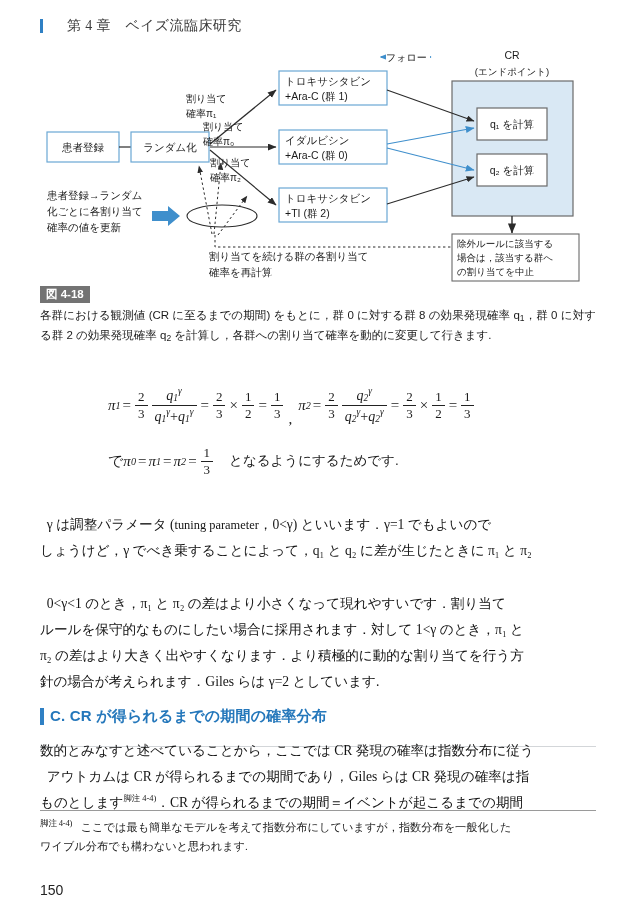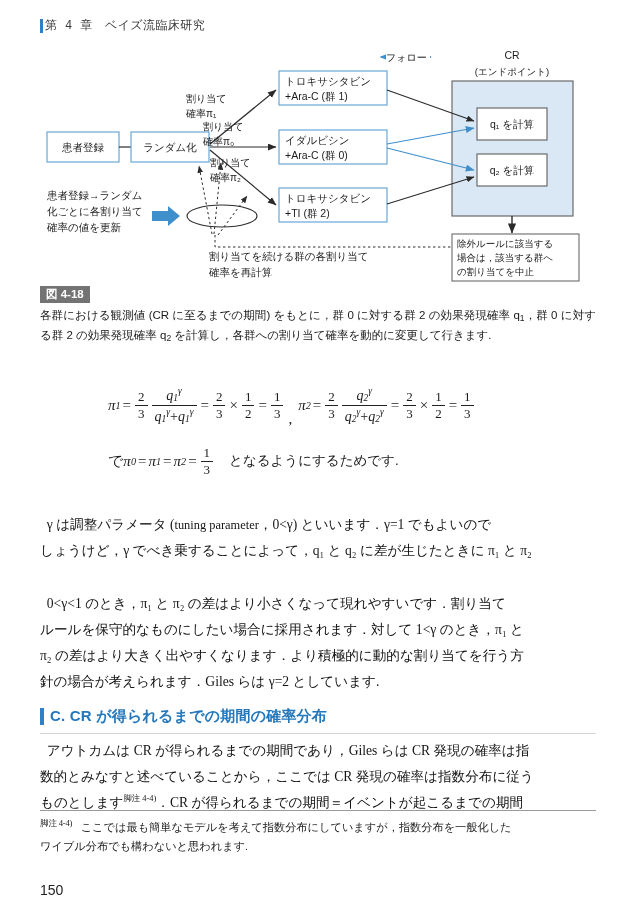--- a/index.html
+++ b/index.html
@@ -9,23 +9,23 @@
     font-family:"Liberation Serif", serif;
     color:#1a1a1a;
     position:relative;
     overflow:hidden;
   }
   .page{position:relative;width:634px;height:900px;}
 
   
   .runhead{
     position:absolute;left:40px;top:17px;
-    display:flex;align-items:center;gap:2px;
-    font-size:12px;color:#3a3a3a;
-    font-family:Liberation Mono, monospace;
+    display:flex;align-items:center;gap:24px;
+    font-size:14px;color:#3a3a3a;
+    font-family:Liberation Serif, serif;
     letter-spacing:.4px;
   }
   .runhead .bar{
     display:inline-block;width:3px;height:14px;background:#2f80c4;
   }
 
   
   .figure{position:absolute;left:0;top:44px;width:634px;height:240px;}
   .fig-txt{
     font-family:"Liberation Sans", sans-serif;
@@ -98,21 +98,21 @@
     font-size:13.6px;line-height:1.92;
     color:#131313;text-align:justify;
     text-justify:inter-character;
   }
   .lat{font-family:"Liberation Serif", serif;}
 
   
   .sec{
     position:absolute;left:40px;top:707px;width:556px;
     border-bottom:1.6px solid #d3d6d9;
-    padding-bottom:7px;
+    padding-bottom:20px;
   }
   .sec-inner{display:flex;align-items:center;gap:6px;}
   .sec .vbar{display:inline-block;width:4px;height:17px;background:#2f80c4;}
   .sec-title{
     font-family:"Liberation Sans", sans-serif;
     font-size:15px;font-weight:bold;color:#2477bb;
     letter-spacing:.2px;
   }
 
   
@@ -232,21 +232,21 @@
       <text class="fig-txt" x="209" y="213">割り当てを続ける群の各割り当て</text>
       <text class="fig-txt" x="209" y="229">確率を再計算</text>
     </svg>
   </div>
 
   <div class="cap">
     <div class="cap-line1">
       <span class="badge">図 4-18</span>
     </div>
     <div class="cap-body">
-      <span>各群における観測値 (CR に至るまでの期間) をもとに，群 0 に対する群 2 の効果発現確率 q</span><sub>1</sub><span>，</span><span>群 0 に対する群 2 の効果発現確率 q</span><sub>2</sub><span> を計算し，各群への割り当て確率を動的に変更して行き</span><span>ます.</span>
+      <span>各群における観測値 (CR に至るまでの期間) をもとに，群 0 に対する群 8 の効果発現確率 q</span><sub>1</sub><span>，</span><span>群 0 に対する群 2 の効果発現確率 q</span><sub>2</sub><span> を計算し，各群への割り当て確率を動的に変更して行き</span><span>ます.</span>
     </div>
   </div>
 
   <div class="math-block">
 
     <div class="eqrow">
 
       <span class="it">π</span>
         <span class="sb">1</span>
       <span class="op">=</span>
@@ -337,22 +337,22 @@
   </div>
 
   <div class="sec">
     <div class="sec-inner">
       <span class="vbar"></span>
       <span class="sec-title">C. CR が得られるまでの期間の確率分布</span>
     </div>
   </div>
 
   <div class="para" style="top:738px;">
+    <div>数的とみなすと述べていることから，ここでは CR 発現の確率は指数分布に従う</div>
     <div>&nbsp;&nbsp;<span>アウトカムは CR が得られるまでの期間であり，Giles らは CR 発現の確率は指</span></div>
-    <div>数的とみなすと述べていることから，ここでは CR 発現の確率は指数分布に従う</div>
     <div>
       <span>ものとします</span><span style="font-size:8.4px;vertical-align:super;">脚注 4-4)</span><span>．CR が得られるまでの期間＝イベントが起こるまでの期間</span>
     </div>
   </div>
 
   <div class="fnrule"></div>
   <div class="fn">
     <span class="mark">脚注 4-4)</span>
     &nbsp;&nbsp;<span>ここでは最も簡単なモデルを考えて指数分布にしていますが，指数分布を一般化した</span>
     <div>ワイブル分布でも構わないと思われます.</div>

